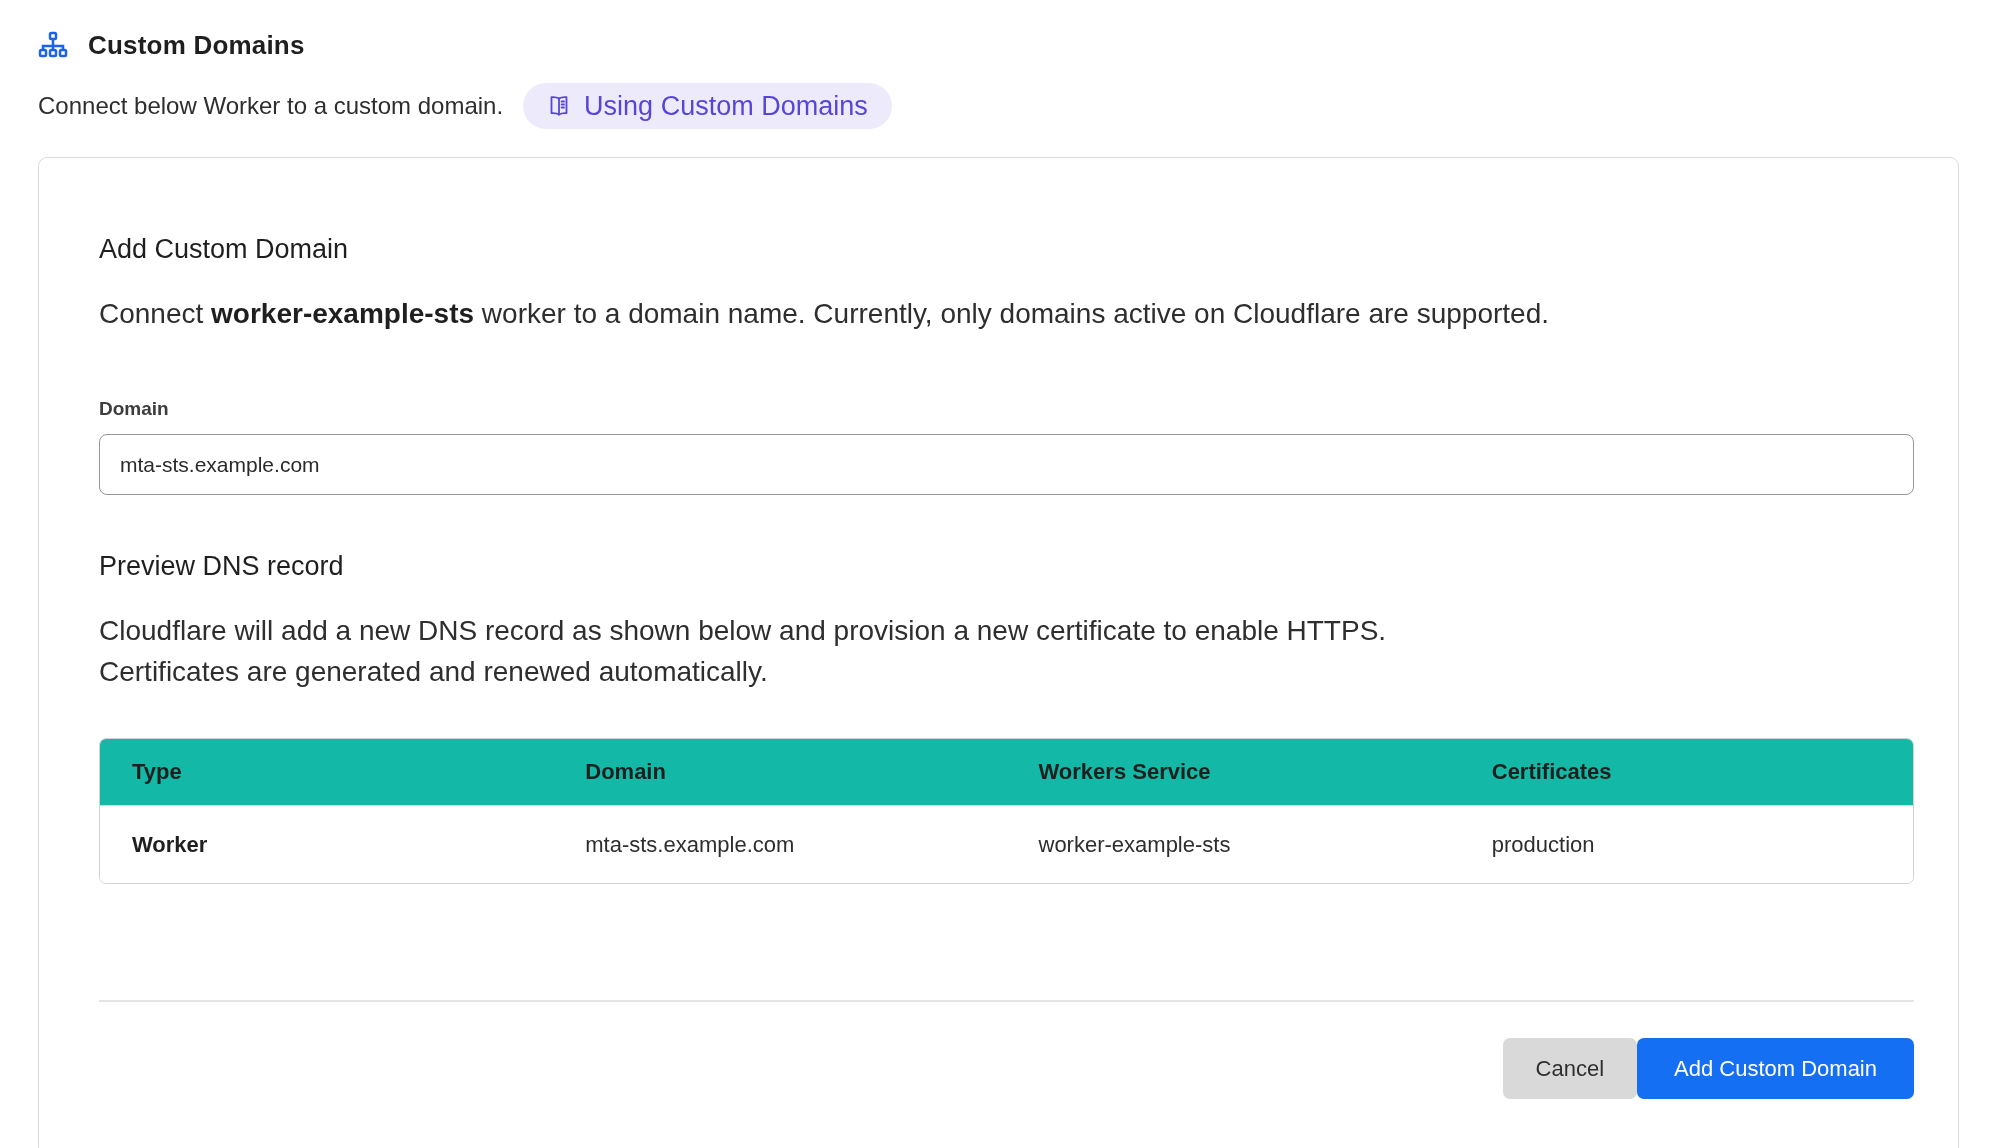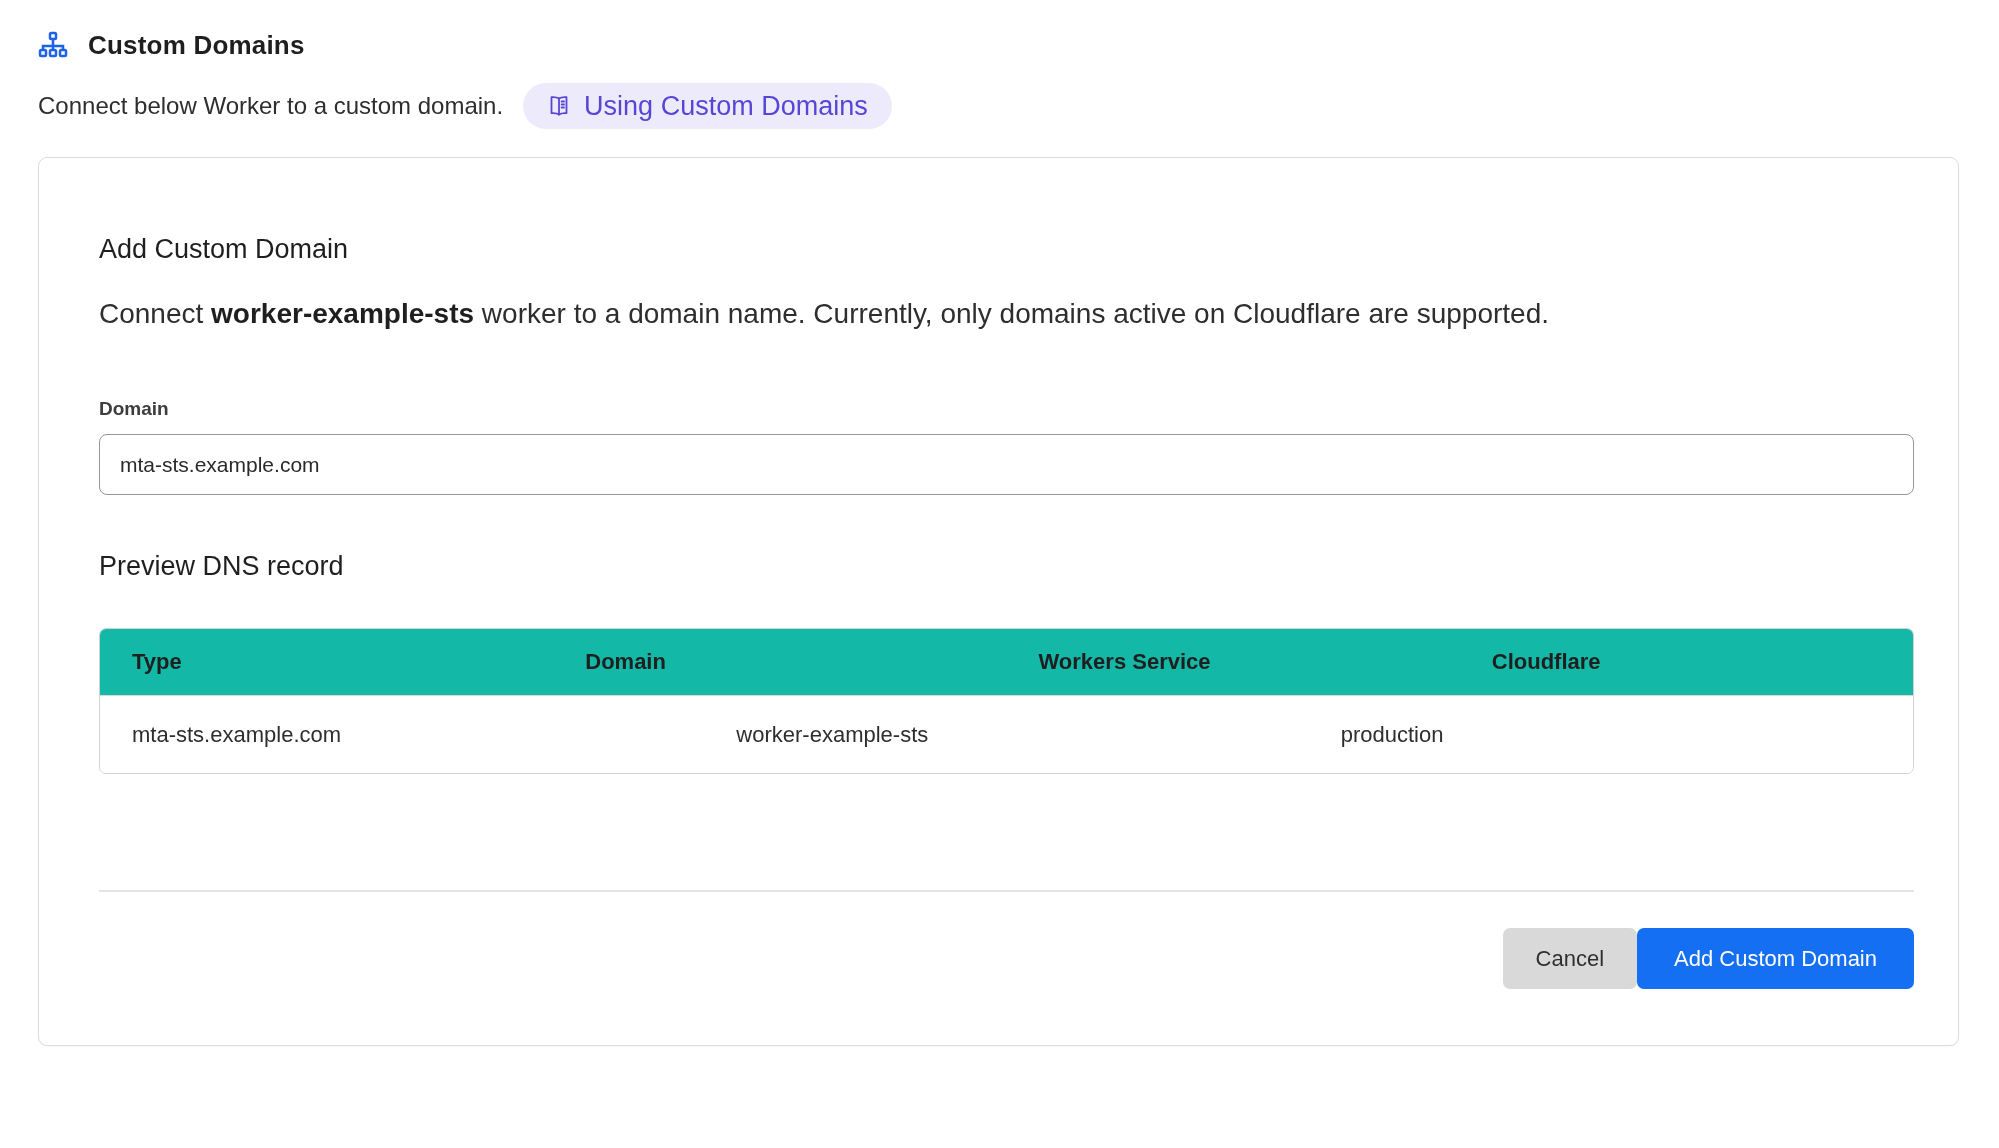--- a/index.html
+++ b/index.html
@@ -126,29 +126,31 @@
 
   <div class="card">
     <h2>Add Custom Domain</h2>
 
     <p class="desc"><span>Connect </span><strong>worker-example-sts</strong><span> worker to a domain name. Currently, only domains active on Cloudflare are supported.</span></p>
 
     <label class="field-label" for="domain">Domain</label>
     <input id="domain" class="domain-input" type="text" value="mta-sts.example.com" style="">
 
     <h2 class="preview-heading">Preview DNS record</h2>
+    <p class="desc preview-desc">Cloudflare will add a new DNS record as shown below and provision a new certificate to enable HTTPS. Certificates are generated and renewed automatically.</p>
 
     <div class="dns-table">
       <div class="dns-row head">
         <div class="dns-cell">Type</div>
         <div class="dns-cell">Domain</div>
         <div class="dns-cell">Workers Service</div>
-        <div class="dns-cell">Cloudflare</div>
+        <div class="dns-cell">Certificates</div>
       </div>
       <div class="dns-row body">
+        <div class="dns-cell first">Worker</div>
         <div class="dns-cell">mta-sts.example.com</div>
         <div class="dns-cell">worker-example-sts</div>
         <div class="dns-cell">production</div>
       </div>
     </div>
 
     <div class="footer-divider"></div>
 
     <div class="actions">
       <button class="btn btn-cancel">Cancel</button>

